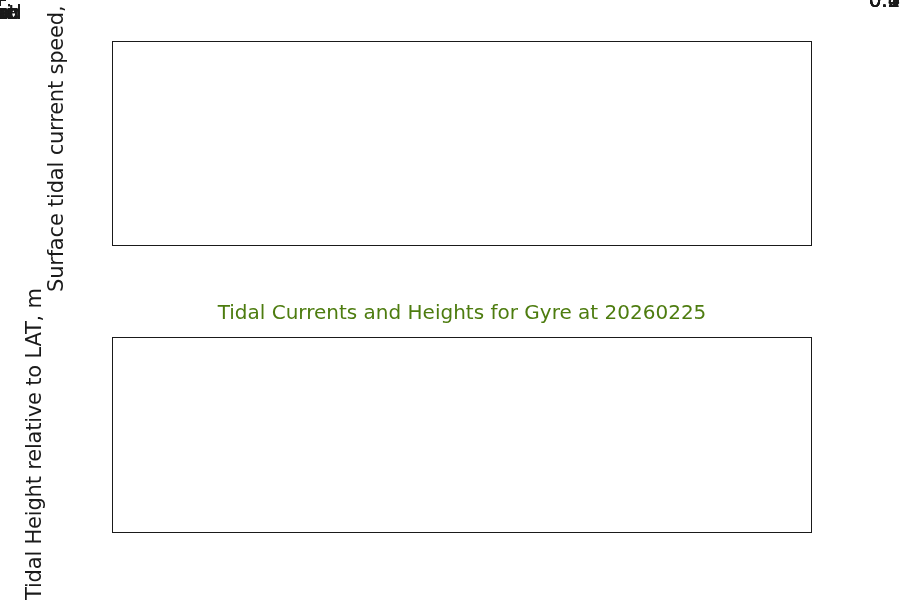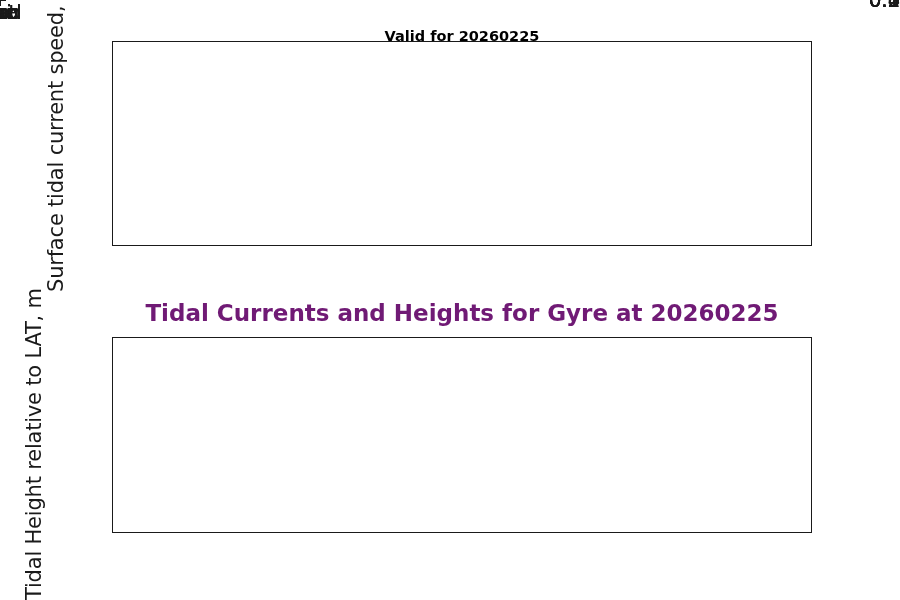--- a/index.html
+++ b/index.html
@@ -68,23 +68,23 @@
   .title-small {
     position: absolute;
     font-size: 14.5px;
     font-weight: bold;
     color: #000;
     white-space: nowrap;
     transform: translateX(-50%);
   }
   .title-main {
     position: absolute;
-    font-size: 23px;
-    font-weight: bold;
-    color: #701a75;
+    font-size: 20px;
+    font-weight: normal;
+    color: #4d7c0f;
     white-space: nowrap;
     transform: translateX(-50%);
   }
 
   
   .ylabel {
     position: absolute;
     font-size: 21px;
     color: #1a1a1a;
     white-space: nowrap;
@@ -145,21 +145,20 @@
       <div class="ticklabel ticklabel-x">Mon</div>
       <div class="ticklabel ticklabel-x">Tue</div>
       <div class="ticklabel ticklabel-x">Wed</div>
       <div class="ticklabel ticklabel-y">0</div>
       <div class="ticklabel ticklabel-y">0.1</div>
       <div class="ticklabel ticklabel-y">0.2</div>
       <div class="ticklabel ticklabel-y">0.3</div>
       <div class="ticklabel ticklabel-y">0.4</div>
     </div>
 
-  <div class="title-small" style="left:462px; top:28px;">Valid for 20260225</div>
 
   <div class="ylabel" style="left:44px; top:292px;">Surface tidal current speed, kn</div>
 
   <div class="axes" id="axes-height">
     <svg id="svg-height" viewBox="0 0 700 196" preserveAspectRatio="none">
       <line id="refline-height" class="refline" x1="0" x2="NaN" y1="NaN" y2="NaN" stroke="#666666"></line>
       <path id="path-height" class="dataline" d="MNaN,NaNLNaN,NaNLNaN,NaNLNaN,NaNLNaN,NaNLNaN,NaNLNaN,NaNLNaN,NaNLNaN,NaNLNaN,NaNLNaN,NaNLNaN,NaNLNaN,NaNLNaN,NaNLNaN,NaNLNaN,NaNLNaN,NaNLNaN,NaNLNaN,NaNLNaN,NaNLNaN,NaNLNaN,NaNLNaN,NaNLNaN,NaNLNaN,NaNLNaN,NaNLNaN,NaNLNaN,NaNLNaN,NaNLNaN,NaNLNaN,NaNLNaN,NaNLNaN,NaNLNaN,NaNLNaN,NaNLNaN,NaNLNaN,NaNLNaN,NaNLNaN,NaNLNaN,NaNLNaN,NaNLNaN,NaNLNaN,NaNLNaN,NaNLNaN,NaNLNaN,NaNLNaN,NaNLNaN,NaNLNaN,NaNLNaN,NaNLNaN,NaNLNaN,NaNLNaN,NaNLNaN,NaNLNaN,NaNLNaN,NaNLNaN,NaNLNaN,NaNLNaN,NaNLNaN,NaNLNaN,NaNLNaN,NaNLNaN,NaNLNaN,NaNLNaN,NaNLNaN,NaNLNaN,NaNLNaN,NaNLNaN,NaNLNaN,NaNLNaN,NaNLNaN,NaNLNaN,NaNLNaN,NaNLNaN,NaNLNaN,NaNLNaN,NaNLNaN,NaNLNaN,NaNLNaN,NaNLNaN,NaNLNaN,NaNLNaN,NaNLNaN,NaNLNaN,NaNLNaN,NaNLNaN,NaNLNaN,NaNLNaN,NaNLNaN,NaNLNaN,NaNLNaN,NaNLNaN,NaNLNaN,NaNLNaN,NaNLNaN,NaNLNaN,NaNLNaN,NaNLNaN,NaNLNaN,NaNLNaN,NaNLNaN,NaNLNaN,NaNLNaN,NaNLNaN,NaNLNaN,NaNLNaN,NaNLNaN,NaNLNaN,NaNLNaN,NaNLNaN,NaNLNaN,NaNLNaN,NaNLNaN,NaNLNaN,NaNLNaN,NaNLNaN,NaNLNaN,NaNLNaN,NaNLNaN,NaNLNaN,NaNLNaN,NaNLNaN,NaNLNaN,NaNLNaN,NaNLNaN,NaNLNaN,NaNLNaN,NaNLNaN,NaNLNaN,NaNLNaN,NaNLNaN,NaNLNaN,NaNLNaN,NaNLNaN,NaNLNaN,NaNLNaN,NaNLNaN,NaNLNaN,NaNLNaN,NaNLNaN,NaNLNaN,NaNLNaN,NaNLNaN,NaNLNaN,NaNLNaN,NaNLNaN,NaNLNaN,NaNLNaN,NaNLNaN,NaNLNaN,NaNLNaN,NaNLNaN,NaNLNaN,NaNLNaN,NaNLNaN,NaNLNaN,NaNLNaN,NaNLNaN,NaNLNaN,NaNLNaN,NaNLNaN,NaNLNaN,NaNLNaN,NaNLNaN,NaNLNaN,NaNLNaN,NaNLNaN,NaNLNaN,NaNLNaN,NaNLNaN,NaNLNaN,NaNLNaN,NaNLNaN,NaNLNaN,NaNLNaN,NaNLNaN,NaNLNaN,NaNLNaN,NaNLNaN,NaNLNaN,NaNLNaN,NaNLNaN,NaNLNaN,NaNLNaN,NaNLNaN,NaNLNaN,NaNLNaN,NaNLNaN,NaNLNaN,NaNLNaN,NaNLNaN,NaNLNaN,NaNLNaN,NaNLNaN,NaNLNaN,NaNLNaN,NaNLNaN,NaNLNaN,NaNLNaN,NaNLNaN,NaNLNaN,NaNLNaN,NaNLNaN,NaNLNaN,NaNLNaN,NaNLNaN,NaNLNaN,NaNLNaN,NaNLNaN,NaNLNaN,NaNLNaN,NaNLNaN,NaNLNaN,NaNLNaN,NaNLNaN,NaNLNaN,NaNLNaN,NaNLNaN,NaNLNaN,NaNLNaN,NaNLNaN,NaNLNaN,NaNLNaN,NaNLNaN,NaNLNaN,NaNLNaN,NaNLNaN,NaNLNaN,NaNLNaN,NaNLNaN,NaNLNaN,NaNLNaN,NaNLNaN,NaNLNaN,NaNLNaN,NaNLNaN,NaNLNaN,NaNLNaN,NaNLNaN,NaNLNaN,NaNLNaN,NaNLNaN,NaNLNaN,NaNLNaN,NaNLNaN,NaNLNaN,NaNLNaN,NaNLNaN,NaNLNaN,NaNLNaN,NaNLNaN,NaNLNaN,NaNLNaN,NaNLNaN,NaNLNaN,NaNLNaN,NaNLNaN,NaNLNaN,NaNLNaN,NaNLNaN,NaNLNaN,NaNLNaN,NaNLNaN,NaNLNaN,NaNLNaN,NaNLNaN,NaNLNaN,NaNLNaN,NaNLNaN,NaNLNaN,NaNLNaN,NaNLNaN,NaNLNaN,NaNLNaN,NaNLNaN,NaNLNaN,NaNLNaN,NaNLNaN,NaNLNaN,NaNLNaN,NaNLNaN,NaNLNaN,NaNLNaN,NaNLNaN,NaNLNaN,NaNLNaN,NaNLNaN,NaNLNaN,NaNLNaN,NaNLNaN,NaNLNaN,NaNLNaN,NaNLNaN,NaNLNaN,NaNLNaN,NaNLNaN,NaNLNaN,NaNLNaN,NaNLNaN,NaNLNaN,NaNLNaN,NaNLNaN,NaNLNaN,NaNLNaN,NaNLNaN,NaNLNaN,NaNLNaN,NaNLNaN,NaNLNaN,NaNLNaN,NaNLNaN,NaNLNaN,NaNLNaN,NaNLNaN,NaNLNaN,NaNLNaN,NaNLNaN,NaNLNaN,NaNLNaN,NaNLNaN,NaNLNaN,NaNLNaN,NaNLNaN,NaNLNaN,NaNLNaN,NaNLNaN,NaNLNaN,NaNLNaN,NaNLNaN,NaNLNaN,NaNLNaN,NaNLNaN,NaNLNaN,NaNLNaN,NaNLNaN,NaNLNaN,NaNLNaN,NaNLNaN,NaNLNaN,NaNLNaN,NaNLNaN,NaNLNaN,NaNLNaN,NaNLNaN,NaNLNaN,NaNLNaN,NaNLNaN,NaNLNaN,NaNLNaN,NaNLNaN,NaNLNaN,NaNLNaN,NaNLNaN,NaNLNaN,NaNLNaN,NaNLNaN,NaNLNaN,NaNLNaN,NaNLNaN,NaNLNaN,NaNLNaN,NaNLNaN,NaNLNaN,NaNLNaN,NaNLNaN,NaNLNaN,NaNLNaN,NaNLNaN,NaNLNaN,NaNLNaN,NaNLNaN,NaNLNaN,NaNLNaN,NaNLNaN,NaNLNaN,NaNLNaN,NaNLNaN,NaNLNaN,NaNLNaN,NaNLNaN,NaNLNaN,NaNLNaN,NaNLNaN,NaNLNaN,NaNLNaN,NaNLNaN,NaNLNaN,NaNLNaN,NaNLNaN,NaNLNaN,NaNLNaN,NaNLNaN,NaNLNaN,NaNLNaN,NaNLNaN,NaNLNaN,NaNLNaN,NaNLNaN,NaNLNaN,NaNLNaN,NaNLNaN,NaNLNaN,NaNLNaN,NaNLNaN,NaNLNaN,NaNLNaN,NaNLNaN,NaNLNaN,NaNLNaN,NaNLNaN,NaNLNaN,NaNLNaN,NaNLNaN,NaNLNaN,NaNLNaN,NaNLNaN,NaNLNaN,NaNLNaN,NaNLNaN,NaNLNaN,NaNLNaN,NaNLNaN,NaNLNaN,NaNLNaN,NaNLNaN,NaNLNaN,NaNLNaN,NaNLNaN,NaNLNaN,NaNLNaN,NaNLNaN,NaNLNaN,NaNLNaN,NaNLNaN,NaNLNaN,NaNLNaN,NaNLNaN,NaNLNaN,NaNLNaN,NaNLNaN,NaNLNaN,NaNLNaN,NaNLNaN,NaNLNaN,NaNLNaN,NaNLNaN,NaNLNaN,NaNLNaN,NaNLNaN,NaNLNaN,NaNLNaN,NaNLNaN,NaNLNaN,NaNLNaN,NaNLNaN,NaNLNaN,NaNLNaN,NaNLNaN,NaNLNaN,NaNLNaN,NaNLNaN,NaNLNaN,NaNLNaN,NaNLNaN,NaNLNaN,NaNLNaN,NaNLNaN,NaNLNaN,NaNLNaN,NaNLNaN,NaNLNaN,NaNLNaN,NaNLNaN,NaNLNaN,NaNLNaN,NaNLNaN,NaNLNaN,NaNLNaN,NaNLNaN,NaNLNaN,NaNLNaN,NaNLNaN,NaNLNaN,NaNLNaN,NaNLNaN,NaNLNaN,NaNLNaN,NaNLNaN,NaNLNaN,NaNLNaN,NaNLNaN,NaNLNaN,NaNLNaN,NaNLNaN,NaNLNaN,NaNLNaN,NaNLNaN,NaNLNaN,NaNLNaN,NaNLNaN,NaNLNaN,NaNLNaN,NaNLNaN,NaNLNaN,NaNLNaN,NaNLNaN,NaNLNaN,NaNLNaN,NaNLNaN,NaNLNaN,NaNLNaN,NaNLNaN,NaNLNaN,NaNLNaN,NaNLNaN,NaNLNaN,NaNLNaN,NaNLNaN,NaNLNaN,NaNLNaN,NaNLNaN,NaNLNaN,NaNLNaN,NaNLNaN,NaNLNaN,NaNLNaN,NaNLNaN,NaNLNaN,NaNLNaN,NaNLNaN,NaNLNaN,NaNLNaN,NaNLNaN,NaNLNaN,NaNLNaN,NaNLNaN,NaNLNaN,NaNLNaN,NaNLNaN,NaNLNaN,NaNLNaN,NaNLNaN,NaNLNaN,NaNLNaN,NaNLNaN,NaNLNaN,NaNLNaN,NaNLNaN,NaNLNaN,NaNLNaN,NaNLNaN,NaNLNaN,NaNLNaN,NaNLNaN,NaNLNaN,NaNLNaN,NaNLNaN,NaNLNaN,NaNLNaN,NaNLNaN,NaNLNaN,NaNLNaN,NaNLNaN,NaNLNaN,NaNLNaN,NaNLNaN,NaNLNaN,NaNLNaN,NaNLNaN,NaNLNaN,NaNLNaN,NaNLNaN,NaNLNaN,NaNLNaN,NaNLNaN,NaNLNaN,NaNLNaN,NaNLNaN,NaNLNaN,NaNLNaN,NaNLNaN,NaNLNaN,NaNLNaN,NaNLNaN,NaNLNaN,NaNLNaN,NaNLNaN,NaNLNaN,NaNLNaN,NaNLNaN,NaNLNaN,NaNLNaN,NaNLNaN,NaNLNaN,NaNLNaN,NaNLNaN,NaNLNaN,NaNLNaN,NaNLNaN,NaNLNaN,NaNLNaN,NaNLNaN,NaNLNaN,NaNLNaN,NaNLNaN,NaNLNaN,NaNLNaN,NaNLNaN,NaNLNaN,NaNLNaN,NaNLNaN,NaNLNaN,NaNLNaN,NaNLNaN,NaNLNaN,NaNLNaN,NaNLNaN,NaNLNaN,NaNLNaN,NaNLNaN,NaNLNaN,NaNLNaN,NaNLNaN,NaNLNaN,NaNLNaN,NaNLNaN,NaNLNaN,NaNLNaN,NaNLNaN,NaNLNaN,NaNLNaN,NaNLNaN,NaNLNaN,NaNLNaN,NaNLNaN,NaNLNaN,NaNLNaN,NaNLNaN,NaNLNaN,NaNLNaN,NaNLNaN,NaNLNaN,NaNLNaN,NaNLNaN,NaNLNaN,NaNLNaN,NaNLNaN,NaNLNaN,NaNLNaN,NaNLNaN,NaNLNaN,NaNLNaN,NaNLNaN,NaNLNaN,NaNLNaN,NaNLNaN,NaNLNaN,NaNLNaN,NaNLNaN,NaNLNaN,NaNLNaN,NaNLNaN,NaNLNaN,NaNLNaN,NaNLNaN,NaNLNaN,NaNLNaN,NaNLNaN,NaNLNaN,NaNLNaN,NaNLNaN,NaNLNaN,NaNLNaN,NaNLNaN,NaNLNaN,NaNLNaN,NaNLNaN,NaNLNaN,NaNLNaN,NaNLNaN,NaNLNaN,NaNLNaN,NaNLNaN,NaNLNaN,NaNLNaN,NaNLNaN,NaNLNaN,NaNLNaN,NaNLNaN,NaNLNaN,NaNLNaN,NaNLNaN,NaNLNaN,NaNLNaN,NaNLNaN,NaNLNaN,NaNLNaN,NaNLNaN,NaNLNaN,NaNLNaN,NaNLNaN,NaNLNaN,NaNLNaN,NaNLNaN,NaNLNaN,NaNLNaN,NaNLNaN,NaNLNaN,NaNLNaN,NaNLNaN,NaNLNaN,NaNLNaN,NaNLNaN,NaNLNaN,NaNLNaN,NaNLNaN,NaNLNaN,NaNLNaN,NaNLNaN,NaNLNaN,NaNLNaN,NaNLNaN,NaNLNaN,NaNLNaN,NaNLNaN,NaNLNaN,NaNLNaN,NaNLNaN,NaNLNaN,NaNLNaN,NaNLNaN,NaNLNaN,NaNLNaN,NaNLNaN,NaNLNaN,NaNLNaN,NaNLNaN,NaNLNaN,NaNLNaN,NaNLNaN,NaNLNaN,NaNLNaN,NaNLNaN,NaNLNaN,NaNLNaN,NaNLNaN,NaNLNaN,NaNLNaN,NaNLNaN,NaNLNaN,NaNLNaN,NaNLNaN,NaNLNaN,NaNLNaN,NaNLNaN,NaNLNaN,NaNLNaN,NaNLNaN,NaNLNaN,NaNLNaN,NaNLNaN,NaNLNaN,NaNLNaN,NaNLNaN,NaNLNaN,NaNLNaN,NaNLNaN,NaNLNaN,NaNLNaN,NaNLNaN,NaNLNaN,NaNLNaN,NaNLNaN,NaNLNaN,NaNLNaN,NaNLNaN,NaNLNaN,NaNLNaN,NaNLNaN,NaNLNaN,NaNLNaN,NaNLNaN,NaNLNaN,NaNLNaN,NaNLNaN,NaNLNaN,NaNLNaN,NaNLNaN,NaNLNaN,NaNLNaN,NaNLNaN,NaNLNaN,NaNLNaN,NaNLNaN,NaNLNaN,NaNLNaN,NaNLNaN,NaNLNaN,NaNLNaN,NaNLNaN,NaNLNaN,NaNLNaN,NaNLNaN,NaNLNaN,NaNLNaN,NaNLNaN,NaNLNaN,NaNLNaN,NaNLNaN,NaNLNaN,NaNLNaN,NaNLNaN,NaNLNaN,NaNLNaN,NaNLNaN,NaNLNaN,NaNLNaN,NaNLNaN,NaNLNaN,NaNLNaN,NaNLNaN,NaNLNaN,NaNLNaN,NaNLNaN,NaNLNaN,NaNLNaN,NaNLNaN,NaNLNaN,NaNLNaN,NaNLNaN,NaNLNaN,NaNLNaN,NaNLNaN,NaNLNaN,NaNLNaN,NaNLNaN,NaNLNaN,NaNLNaN,NaNLNaN,NaNLNaN,NaNLNaN,NaNLNaN,NaNLNaN,NaNLNaN,NaNLNaN,NaNLNaN,NaNLNaN,NaNLNaN,NaNLNaN,NaNLNaN,NaNLNaN,NaNLNaN,NaNLNaN,NaNLNaN,NaNLNaN,NaNLNaN,NaNLNaN,NaNLNaN,NaNLNaN,NaNLNaN,NaNLNaN,NaNLNaN,NaNLNaN,NaNLNaN,NaNLNaN,NaNLNaN,NaNLNaN,NaNLNaN,NaNLNaN,NaNLNaN,NaNLNaN,NaNLNaN,NaNLNaN,NaNLNaN,NaNLNaN,NaNLNaN,NaNLNaN,NaNLNaN,NaNLNaN,NaNLNaN,NaNLNaN,NaNLNaN,NaNLNaN,NaNLNaN,NaNLNaN,NaNLNaN,NaNLNaN,NaNLNaN,NaNLNaN,NaNLNaN,NaNLNaN,NaNLNaN,NaNLNaN,NaNLNaN,NaNLNaN,NaNLNaN,NaNLNaN,NaNLNaN,NaNLNaN,NaNLNaN,NaNLNaN,NaNLNaN,NaNLNaN,NaNLNaN,NaNLNaN,NaNLNaN,NaNLNaN,NaNLNaN,NaNLNaN,NaNLNaN,NaNLNaN,NaNLNaN,NaNLNaN,NaNLNaN,NaNLNaN,NaNLNaN,NaNLNaN,NaNLNaN,NaNLNaN,NaNLNaN,NaNLNaN,NaNLNaN,NaNLNaN,NaNLNaN,NaNLNaN,NaNLNaN,NaNLNaN,NaNLNaN,NaNLNaN,NaNLNaN,NaNLNaN,NaNLNaN,NaNLNaN,NaNLNaN,NaNLNaN,NaNLNaN,NaNLNaN,NaNLNaN,NaNLNaN,NaNLNaN,NaNLNaN,NaNLNaN,NaNLNaN,NaNLNaN,NaNLNaN,NaNLNaN,NaNLNaN,NaNLNaN,NaNLNaN,NaNLNaN,NaNLNaN,NaNLNaN,NaNLNaN,NaNLNaN,NaNLNaN,NaNLNaN,NaNLNaN,NaNLNaN,NaNLNaN,NaNLNaN,NaNLNaN,NaNLNaN,NaNLNaN,NaNLNaN,NaNLNaN,NaNLNaN,NaNLNaN,NaNLNaN,NaNLNaN,NaNLNaN,NaNLNaN,NaNLNaN,NaNLNaN,NaNLNaN,NaNLNaN,NaNLNaN,NaNLNaN,NaNLNaN,NaNLNaN,NaNLNaN,NaNLNaN,NaNLNaN,NaNLNaN,NaNLNaN,NaNLNaN,NaNLNaN,NaNLNaN,NaNLNaN,NaNLNaN,NaNLNaN,NaNLNaN,NaNLNaN,NaNLNaN,NaNLNaN,NaNLNaN,NaNLNaN,NaNLNaN,NaNLNaN,NaNLNaN,NaNLNaN,NaNLNaN,NaNLNaN,NaNLNaN,NaNLNaN,NaNLNaN,NaNLNaN,NaNLNaN,NaNLNaN,NaNLNaN,NaNLNaN,NaNLNaN,NaNLNaN,NaNLNaN,NaNLNaN,NaNLNaN,NaNLNaN,NaNLNaN,NaNLNaN,NaNLNaN,NaNLNaN,NaNLNaN,NaNLNaN,NaNLNaN,NaNLNaN,NaNLNaN,NaNLNaN,NaNLNaN,NaNLNaN,NaNLNaN,NaNLNaN,NaNLNaN,NaNLNaN,NaNLNaN,NaNLNaN,NaNLNaN,NaNLNaN,NaNLNaN,NaNLNaN,NaNLNaN,NaNLNaN,NaNLNaN,NaNLNaN,NaNLNaN,NaNLNaN,NaNLNaN,NaNLNaN,NaNLNaN,NaNLNaN,NaNLNaN,NaNLNaN,NaNLNaN,NaNLNaN,NaNLNaN,NaNLNaN,NaNLNaN,NaNLNaN,NaNLNaN,NaNLNaN,NaNLNaN,NaNLNaN,NaNLNaN,NaNLNaN,NaNLNaN,NaNLNaN,NaNLNaN,NaNLNaN,NaNLNaN,NaNLNaN,NaNLNaN,NaNLNaN,NaNLNaN,NaNLNaN,NaNLNaN,NaNLNaN,NaNLNaN,NaNLNaN,NaNLNaN,NaNLNaN,NaNLNaN,NaNLNaN,NaNLNaN,NaNLNaN,NaNLNaN,NaNLNaN,NaNLNaN,NaNLNaN,NaNLNaN,NaNLNaN,NaNLNaN,NaNLNaN,NaNLNaN,NaNLNaN,NaNLNaN,NaNLNaN,NaNLNaN,NaNLNaN,NaNLNaN,NaNLNaN,NaNLNaN,NaNLNaN,NaNLNaN,NaNLNaN,NaNLNaN,NaNLNaN,NaNLNaN,NaNLNaN,NaNLNaN,NaNLNaN,NaNLNaN,NaNLNaN,NaNLNaN,NaNLNaN,NaNLNaN,NaNLNaN,NaNLNaN,NaNLNaN,NaNLNaN,NaNLNaN,NaNLNaN,NaNLNaN,NaNLNaN,NaNLNaN,NaNLNaN,NaNLNaN,NaNLNaN,NaNLNaN,NaNLNaN,NaNLNaN,NaNLNaN,NaNLNaN,NaNLNaN,NaNLNaN,NaNLNaN,NaNLNaN,NaNLNaN,NaNLNaN,NaNLNaN,NaNLNaN,NaNLNaN,NaNLNaN,NaNLNaN,NaNLNaN,NaNLNaN,NaNLNaN,NaNLNaN,NaNLNaN,NaNLNaN,NaNLNaN,NaNLNaN,NaNLNaN,NaNLNaN,NaNLNaN,NaNLNaN,NaNLNaN,NaNLNaN,NaNLNaN,NaNLNaN,NaNLNaN,NaNLNaN,NaNLNaN,NaNLNaN,NaNLNaN,NaNLNaN,NaNLNaN,NaNLNaN,NaNLNaN,NaNLNaN,NaNLNaN,NaNLNaN,NaNLNaN,NaNLNaN,NaNLNaN,NaNLNaN,NaNLNaN,NaNLNaN,NaNLNaN,NaNLNaN,NaNLNaN,NaNLNaN,NaNLNaN,NaNLNaN,NaNLNaN,NaNLNaN,NaNLNaN,NaNLNaN,NaNLNaN,NaNLNaN,NaNLNaN,NaNLNaN,NaNLNaN,NaNLNaN,NaNLNaN,NaNLNaN,NaNLNaN,NaNLNaN,NaNLNaN,NaNLNaN,NaNLNaN,NaNLNaN,NaNLNaN,NaNLNaN,NaNLNaN,NaNLNaN,NaNLNaN,NaNLNaN,NaNLNaN,NaNLNaN,NaNLNaN,NaNLNaN,NaNLNaN,NaNLNaN,NaNLNaN,NaNLNaN,NaNLNaN,NaNLNaN,NaNLNaN,NaNLNaN,NaNLNaN,NaNLNaN,NaNLNaN,NaNLNaN,NaNLNaN,NaNLNaN,NaNLNaN,NaNLNaN,NaNLNaN,NaNLNaN,NaNLNaN,NaNLNaN,NaNLNaN,NaNLNaN,NaNLNaN,NaNLNaN,NaNLNaN,NaNLNaN,NaNLNaN,NaNLNaN,NaNLNaN,NaNLNaN,NaNLNaN,NaNLNaN,NaNLNaN,NaNLNaN,NaNLNaN,NaNLNaN,NaNLNaN,NaNLNaN,NaNLNaN,NaNLNaN,NaNLNaN,NaNLNaN,NaNLNaN,NaNLNaN,NaNLNaN,NaNLNaN,NaNLNaN,NaNLNaN,NaNLNaN,NaNLNaN,NaNLNaN,NaNLNaN,NaNLNaN,NaNLNaN,NaNLNaN,NaNLNaN,NaNLNaN,NaNLNaN,NaNLNaN,NaNLNaN,NaNLNaN,NaNLNaN,NaNLNaN,NaNLNaN,NaNLNaN,NaNLNaN,NaNLNaN,NaNLNaN,NaNLNaN,NaNLNaN,NaNLNaN,NaNLNaN,NaNLNaN,NaNLNaN,NaNLNaN,NaNLNaN,NaNLNaN,NaNLNaN,NaNLNaN,NaNLNaN,NaNLNaN,NaNLNaN,NaNLNaN,NaNLNaN,NaNLNaN,NaNLNaN,NaNLNaN,NaNLNaN,NaNLNaN,NaNLNaN,NaNLNaN,NaNLNaN,NaNLNaN,NaNLNaN,NaNLNaN,NaNLNaN,NaNLNaN,NaNLNaN,NaNLNaN,NaNLNaN,NaNLNaN,NaNLNaN,NaNLNaN,NaNLNaN,NaNLNaN,NaNLNaN,NaNLNaN,NaNLNaN,NaNLNaN,NaNLNaN,NaNLNaN,NaNLNaN,NaNLNaN,NaNLNaN,NaNLNaN,NaNLNaN,NaNLNaN,NaNLNaN,NaNLNaN,NaNLNaN,NaNLNaN,NaNLNaN,NaNLNaN,NaNLNaN,NaNLNaN,NaNLNaN,NaNLNaN,NaNLNaN,NaNLNaN,NaNLNaN,NaNLNaN,NaNLNaN,NaNLNaN,NaNLNaN,NaNLNaN,NaNLNaN,NaNLNaN,NaNLNaN,NaNLNaN,NaNLNaN,NaNLNaN,NaNLNaN,NaNLNaN,NaNLNaN,NaNLNaN,NaNLNaN,NaNLNaN,NaNLNaN,NaNLNaN,NaNLNaN,NaNLNaN,NaNLNaN,NaNLNaN,NaNLNaN,NaNLNaN,NaNLNaN,NaNLNaN,NaNLNaN,NaNLNaN,NaNLNaN,NaNLNaN,NaNLNaN,NaNLNaN,NaNLNaN,NaNLNaN,NaNLNaN,NaNLNaN,NaNLNaN,NaNLNaN,NaNLNaN,NaNLNaN,NaNLNaN,NaNLNaN,NaNLNaN,NaNLNaN,NaNLNaN,NaNLNaN,NaNLNaN,NaNLNaN,NaNLNaN,NaNLNaN,NaNLNaN,NaNLNaN,NaNLNaN,NaNLNaN,NaNLNaN,NaNLNaN,NaNLNaN,NaNLNaN,NaNLNaN,NaNLNaN,NaNLNaN,NaNLNaN,NaNLNaN,NaNLNaN,NaNLNaN,NaNLNaN,NaNLNaN,NaNLNaN,NaNLNaN,NaNLNaN,NaNLNaN,NaNLNaN,NaNLNaN,NaNLNaN,NaNLNaN,NaNLNaN,NaNLNaN,NaNLNaN,NaNLNaN,NaNLNaN,NaNLNaN,NaNLNaN,NaNLNaN,NaNLNaN,NaNLNaN,NaNLNaN,NaNLNaN,NaNLNaN,NaNLNaN,NaNLNaN,NaNLNaN,NaNLNaN,NaNLNaN,NaNLNaN,NaNLNaN,NaNLNaN,NaNLNaN,NaNLNaN,NaNLNaN,NaNLNaN,NaNLNaN,NaNLNaN,NaNLNaN,NaNLNaN,NaNLNaN,NaNLNaN,NaNLNaN,NaNLNaN,NaNLNaN,NaNLNaN,NaNLNaN,NaNLNaN,NaNLNaN,NaNLNaN,NaNLNaN,NaNLNaN,NaNLNaN,NaNLNaN,NaNLNaN,NaNLNaN,NaNLNaN,NaNLNaN,NaNLNaN,NaNLNaN,NaNLNaN,NaNLNaN,NaNLNaN,NaNLNaN,NaNLNaN,NaNLNaN,NaNLNaN,NaNLNaN,NaNLNaN,NaNLNaN,NaNLNaN,NaNLNaN,NaNLNaN,NaNLNaN,NaNLNaN,NaNLNaN,NaNLNaN,NaNLNaN,NaNLNaN,NaNLNaN,NaNLNaN,NaNLNaN,NaNLNaN,NaNLNaN,NaNLNaN,NaNLNaN,NaNLNaN,NaNLNaN,NaNLNaN,NaNLNaN,NaNLNaN,NaNLNaN,NaNLNaN,NaNLNaN,NaNLNaN,NaNLNaN,NaNLNaN,NaNLNaN,NaNLNaN,NaNLNaN,NaNLNaN,NaNLNaN,NaNLNaN,NaNLNaN,NaNLNaN,NaNLNaN,NaNLNaN,NaNLNaN,NaNLNaN,NaNLNaN,NaNLNaN,NaNLNaN,NaNLNaN,NaNLNaN,NaNLNaN,NaNLNaN,NaNLNaN,NaNLNaN,NaNLNaN,NaNLNaN,NaNLNaN,NaNLNaN,NaNLNaN,NaNLNaN,NaNLNaN,NaNLNaN,NaNLNaN,NaNLNaN,NaNLNaN,NaNLNaN,NaNLNaN,NaNLNaN,NaNLNaN,NaNLNaN,NaNLNaN,NaNLNaN,NaNLNaN,NaNLNaN,NaNLNaN,NaNLNaN,NaNLNaN,NaNLNaN,NaNLNaN,NaNLNaN,NaNLNaN,NaNLNaN,NaNLNaN,NaNLNaN,NaNLNaN,NaNLNaN,NaNLNaN,NaNLNaN,NaNLNaN,NaNLNaN,NaNLNaN,NaNLNaN,NaNLNaN,NaNLNaN,NaNLNaN,NaNLNaN,NaNLNaN,NaNLNaN,NaNLNaN,NaNLNaN,NaNLNaN,NaNLNaN,NaNLNaN,NaNLNaN,NaNLNaN,NaNLNaN,NaNLNaN,NaNLNaN,NaNLNaN,NaNLNaN,NaNLNaN,NaNLNaN,NaNLNaN,NaNLNaN,NaNLNaN,NaNLNaN,NaNLNaN,NaNLNaN,NaNLNaN,NaNLNaN,NaNLNaN,NaNLNaN,NaNLNaN,NaNLNaN,NaNLNaN,NaNLNaN,NaNLNaN,NaNLNaN,NaNLNaN,NaNLNaN,NaNLNaN,NaNLNaN,NaNLNaN,NaNLNaN,NaNLNaN,NaNLNaN,NaNLNaN,NaNLNaN,NaNLNaN,NaNLNaN,NaNLNaN,NaNLNaN,NaNLNaN,NaNLNaN,NaNLNaN,NaNLNaN,NaNLNaN,NaNLNaN,NaNLNaN,NaNLNaN,NaNLNaN,NaNLNaN,NaNLNaN,NaNLNaN,NaNLNaN,NaNLNaN,NaNLNaN,NaNLNaN,NaNLNaN,NaNLNaN,NaNLNaN,NaNLNaN,NaNLNaN,NaNLNaN,NaNLNaN,NaNLNaN,NaNLNaN,NaNLNaN,NaNLNaN,NaNLNaN,NaNLNaN,NaNLNaN,NaNLNaN,NaNLNaN,NaNLNaN,NaNLNaN,NaNLNaN,NaNLNaN,NaNLNaN,NaNLNaN,NaNLNaN,NaNLNaN,NaNLNaN,NaNLNaN,NaNLNaN,NaNLNaN,NaNLNaN,NaNLNaN,NaNLNaN,NaNLNaN,NaNLNaN,NaNLNaN,NaNLNaN,NaNLNaN,NaNLNaN,NaNLNaN,NaNLNaN,NaNLNaN,NaNLNaN,NaNLNaN,NaNLNaN,NaNLNaN,NaNLNaN,NaNLNaN,NaNLNaN,NaNLNaN,NaNLNaN,NaNLNaN,NaNLNaN,NaNLNaN,NaNLNaN,NaNLNaN,NaNLNaN,NaNLNaN,NaNLNaN,NaNLNaN,NaNLNaN,NaNLNaN,NaNLNaN,NaNLNaN,NaNLNaN,NaNLNaN,NaNLNaN,NaNLNaN,NaNLNaN,NaNLNaN,NaNLNaN,NaNLNaN,NaNLNaN,NaNLNaN,NaNLNaN,NaNLNaN,NaNLNaN,NaNLNaN,NaNLNaN,NaNLNaN,NaNLNaN,NaNLNaN,NaNLNaN,NaNLNaN,NaNLNaN,NaNLNaN,NaNLNaN,NaNLNaN,NaNLNaN,NaNLNaN,NaNLNaN,NaNLNaN,NaNLNaN,NaNLNaN,NaNLNaN,NaNLNaN,NaNLNaN,NaNLNaN,NaNLNaN,NaNLNaN,NaNLNaN,NaNLNaN,NaNLNaN,NaNLNaN,NaNLNaN,NaNLNaN,NaNLNaN,NaNLNaN,NaNLNaN,NaNLNaN,NaNLNaN,NaNLNaN,NaNLNaN,NaNLNaN,NaNLNaN,NaNLNaN,NaNLNaN,NaNLNaN,NaNLNaN,NaNLNaN,NaNLNaN,NaNLNaN,NaNLNaN,NaNLNaN,NaNLNaN,NaNLNaN,NaNLNaN,NaNLNaN,NaNLNaN,NaNLNaN,NaNLNaN,NaNLNaN,NaNLNaN,NaNLNaN,NaNLNaN,NaNLNaN,NaNLNaN,NaNLNaN,NaNLNaN,NaNLNaN,NaNLNaN,NaNLNaN,NaNLNaN,NaNLNaN,NaNLNaN,NaNLNaN,NaNLNaN,NaNLNaN,NaNLNaN,NaNLNaN,NaNLNaN,NaNLNaN,NaNLNaN,NaNLNaN,NaNLNaN,NaNLNaN,NaNLNaN,NaNLNaN,NaNLNaN,NaNLNaN,NaNLNaN,NaNLNaN,NaNLNaN,NaNLNaN,NaNLNaN,NaNLNaN,NaNLNaN,NaNLNaN,NaNLNaN,NaNLNaN,NaNLNaN,NaNLNaN,NaNLNaN,NaNLNaN,NaNLNaN,NaNLNaN,NaNLNaN,NaNLNaN,NaNLNaN,NaNLNaN,NaNLNaN,NaNLNaN,NaNLNaN,NaNLNaN,NaNLNaN,NaNLNaN,NaNLNaN,NaNLNaN,NaNLNaN,NaNLNaN,NaNLNaN,NaNLNaN,NaNLNaN,NaNLNaN,NaNLNaN,NaNLNaN,NaNLNaN,NaNLNaN,NaNLNaN,NaNLNaN,NaNLNaN,NaNLNaN,NaNLNaN,NaNLNaN,NaNLNaN,NaNLNaN,NaNLNaN,NaNLNaN,NaNLNaN,NaNLNaN,NaNLNaN,NaNLNaN,NaNLNaN,NaNLNaN,NaNLNaN,NaNLNaN,NaNLNaN,NaNLNaN,NaNLNaN,NaNLNaN,NaNLNaN,NaNLNaN,NaNLNaN,NaNLNaN,NaNLNaN,NaNLNaN,NaNLNaN,NaNLNaN,NaNLNaN,NaNLNaN,NaNLNaN,NaNLNaN,NaNLNaN,NaNLNaN,NaNLNaN,NaNLNaN,NaNLNaN,NaNLNaN,NaNLNaN,NaNLNaN,NaNLNaN,NaNLNaN,NaNLNaN,NaNLNaN,NaNLNaN,NaNLNaN,NaNLNaN,NaNLNaN,NaNLNaN,NaNLNaN,NaNLNaN,NaNLNaN,NaNLNaN,NaNLNaN,NaNLNaN,NaNLNaN,NaNLNaN,NaNLNaN,NaNLNaN,NaNLNaN,NaNLNaN,NaNLNaN,NaNLNaN,NaNLNaN,NaNLNaN,NaNLNaN,NaNLNaN,NaNLNaN,NaNLNaN,NaNLNaN,NaNLNaN,NaNLNaN,NaNLNaN,NaNLNaN,NaNLNaN,NaNLNaN,NaNLNaN,NaNLNaN,NaNLNaN,NaNLNaN,NaNLNaN,NaNLNaN,NaNLNaN,NaNLNaN,NaNLNaN,NaNLNaN,NaNLNaN,NaNLNaN,NaNLNaN,NaNLNaN,NaNLNaN,NaNLNaN,NaNLNaN,NaNLNaN,NaNLNaN,NaNLNaN,NaNLNaN,NaNLNaN,NaNLNaN,NaNLNaN,NaNLNaN,NaNLNaN,NaNLNaN,NaNLNaN,NaNLNaN,NaNLNaN,NaNLNaN,NaNLNaN,NaNLNaN,NaNLNaN,NaNLNaN,NaNLNaN,NaNLNaN,NaNLNaN,NaNLNaN,NaNLNaN,NaNLNaN,NaNLNaN,NaNLNaN,NaNLNaN,NaNLNaN,NaNLNaN,NaNLNaN,NaNLNaN,NaNLNaN,NaNLNaN,NaNLNaN,NaNLNaN,NaNLNaN,NaNLNaN,NaNLNaN,NaNLNaN,NaNLNaN,NaNLNaN,NaNLNaN,NaNLNaN,NaNLNaN,NaNLNaN,NaNLNaN,NaNLNaN,NaNLNaN,NaNLNaN,NaNLNaN,NaNLNaN,NaNLNaN,NaNLNaN,NaNLNaN,NaNLNaN,NaNLNaN,NaNLNaN,NaNLNaN,NaNLNaN,NaNLNaN,NaNLNaN,NaNLNaN,NaNLNaN,NaNLNaN,NaNLNaN,NaNLNaN,NaNLNaN,NaNLNaN,NaNLNaN,NaNLNaN,NaNLNaN,NaNLNaN,NaNLNaN,NaNLNaN,NaNLNaN,NaNLNaN,NaNLNaN,NaNLNaN,NaNLNaN,NaNLNaN,NaNLNaN,NaNLNaN,NaNLNaN,NaNLNaN,NaNLNaN,NaNLNaN,NaNLNaN,NaNLNaN,NaNLNaN,NaNLNaN,NaNLNaN,NaNLNaN,NaNLNaN,NaNLNaN,NaNLNaN,NaNLNaN,NaNLNaN,NaNLNaN,NaNLNaN,NaNLNaN,NaNLNaN,NaNLNaN,NaNLNaN,NaNLNaN,NaNLNaN,NaNLNaN,NaNLNaN,NaNLNaN,NaNLNaN,NaNLNaN,NaNLNaN,NaNLNaN,NaNLNaN,NaNLNaN,NaNLNaN,NaNLNaN,NaNLNaN,NaNLNaN,NaNLNaN,NaNLNaN,NaNLNaN,NaNLNaN,NaNLNaN,NaNLNaN,NaNLNaN,NaNLNaN,NaNLNaN,NaNLNaN,NaNLNaN,NaNLNaN,NaNLNaN,NaNLNaN,NaNLNaN,NaNLNaN,NaNLNaN,NaNLNaN,NaNLNaN,NaNLNaN,NaNLNaN,NaNLNaN,NaNLNaN,NaNLNaN,NaNLNaN,NaNLNaN,NaNLNaN,NaNLNaN,NaNLNaN,NaNLNaN,NaNLNaN,NaNLNaN,NaNLNaN,NaNLNaN,NaNLNaN,NaNLNaN,NaNLNaN,NaNLNaN,NaNLNaN,NaNLNaN,NaNLNaN,NaNLNaN,NaNLNaN,NaNLNaN,NaNLNaN,NaNLNaN,NaNLNaN,NaNLNaN,NaNLNaN,NaNLNaN,NaNLNaN,NaNLNaN,NaNLNaN,NaNLNaN,NaNLNaN,NaNLNaN,NaNLNaN,NaNLNaN,NaNLNaN,NaNLNaN,NaNLNaN,NaNLNaN,NaNLNaN,NaNLNaN,NaNLNaN,NaNLNaN,NaNLNaN,NaNLNaN,NaNLNaN,NaNLNaN,NaNLNaN,NaNLNaN,NaNLNaN,NaNLNaN,NaNLNaN,NaNLNaN,NaNLNaN,NaNLNaN,NaNLNaN,NaNLNaN,NaNLNaN,NaNLNaN,NaNLNaN,NaNLNaN,NaNLNaN,NaNLNaN,NaNLNaN,NaNLNaN,NaNLNaN,NaNLNaN,NaNLNaN,NaNLNaN,NaNLNaN,NaNLNaN,NaNLNaN,NaNLNaN,NaNLNaN,NaNLNaN,NaNLNaN,NaNLNaN,NaNLNaN,NaNLNaN,NaNLNaN,NaNLNaN,NaNLNaN,NaNLNaN,NaNLNaN,NaNLNaN,NaNLNaN,NaNLNaN,NaNLNaN,NaNLNaN,NaNLNaN,NaNLNaN,NaNLNaN,NaNLNaN,NaNLNaN,NaNLNaN,NaNLNaN,NaNLNaN,NaNLNaN,NaNLNaN,NaNLNaN,NaNLNaN,NaNLNaN,NaNLNaN,NaNLNaN,NaNLNaN,NaNLNaN,NaNLNaN,NaNLNaN,NaNLNaN,NaNLNaN,NaNLNaN,NaNLNaN,NaNLNaN,NaNLNaN,NaNLNaN,NaNLNaN,NaNLNaN,NaNLNaN,NaNLNaN,NaNLNaN,NaNLNaN,NaNLNaN,NaNLNaN,NaNLNaN,NaNLNaN,NaNLNaN,NaNLNaN,NaNLNaN,NaNLNaN,NaNLNaN,NaNLNaN,NaNLNaN,NaNLNaN,NaNLNaN,NaNLNaN,NaNLNaN,NaNLNaN,NaNLNaN,NaNLNaN,NaNLNaN,NaNLNaN,NaNLNaN,NaNLNaN,NaNLNaN,NaNLNaN,NaNLNaN,NaNLNaN,NaNLNaN,NaNLNaN,NaNLNaN,NaNLNaN,NaNLNaN,NaNLNaN,NaNLNaN,NaNLNaN,NaNLNaN,NaNLNaN,NaNLNaN,NaNLNaN,NaNLNaN,NaNLNaN,NaNLNaN,NaNLNaN,NaNLNaN,NaNLNaN,NaNLNaN,NaNLNaN,NaNLNaN,NaNLNaN,NaNLNaN,NaNLNaN,NaNLNaN,NaNLNaN,NaNLNaN,NaNLNaN,NaNLNaN,NaNLNaN,NaNLNaN,NaNLNaN,NaNLNaN,NaNLNaN,NaNLNaN,NaNLNaN,NaNLNaN,NaNLNaN,NaNLNaN,NaNLNaN,NaNLNaN,NaNLNaN,NaNLNaN,NaNLNaN,NaNLNaN,NaNLNaN,NaNLNaN,NaNLNaN,NaNLNaN,NaNLNaN,NaNLNaN,NaNLNaN,NaNLNaN,NaNLNaN,NaNLNaN,NaNLNaN,NaNLNaN,NaNLNaN,NaNLNaN,NaNLNaN,NaNLNaN,NaNLNaN,NaNLNaN,NaNLNaN,NaNLNaN,NaNLNaN,NaNLNaN,NaNLNaN,NaNLNaN,NaNLNaN,NaNLNaN,NaNLNaN,NaNLNaN,NaNLNaN,NaNLNaN,NaNLNaN,NaNLNaN,NaNLNaN,NaNLNaN,NaNLNaN,NaNLNaN,NaNLNaN,NaNLNaN,NaNLNaN,NaNLNaN,NaNLNaN,NaNLNaN,NaNLNaN,NaNLNaN,NaNLNaN,NaNLNaN,NaNLNaN,NaNLNaN,NaNLNaN,NaNLNaN,NaNLNaN,NaNLNaN,NaNLNaN,NaNLNaN,NaNLNaN,NaNLNaN,NaNLNaN,NaNLNaN,NaNLNaN,NaNLNaN,NaNLNaN,NaNLNaN,NaNLNaN,NaNLNaN,NaNLNaN,NaNLNaN,NaNLNaN,NaNLNaN,NaNLNaN,NaNLNaN,NaNLNaN,NaNLNaN,NaNLNaN,NaNLNaN,NaNLNaN,NaNLNaN,NaNLNaN,NaNLNaN,NaNLNaN,NaNLNaN,NaNLNaN,NaNLNaN,NaNLNaN,NaNLNaN,NaNLNaN,NaNLNaN,NaNLNaN,NaNLNaN,NaNLNaN,NaNLNaN,NaNLNaN,NaNLNaN,NaNLNaN,NaNLNaN,NaNLNaN,NaNLNaN,NaNLNaN,NaNLNaN,NaNLNaN,NaNLNaN,NaNLNaN,NaNLNaN,NaNLNaN,NaNLNaN,NaNLNaN,NaNLNaN,NaNLNaN,NaNLNaN,NaNLNaN,NaNLNaN,NaNLNaN,NaNLNaN,NaNLNaN,NaNLNaN,NaNLNaN,NaNLNaN,NaNLNaN,NaNLNaN,NaNLNaN,NaNLNaN,NaNLNaN,NaNLNaN,NaNLNaN,NaNLNaN,NaNLNaN,NaNLNaN,NaNLNaN,NaNLNaN,NaNLNaN,NaNLNaN,NaNLNaN,NaNLNaN,NaNLNaN,NaNLNaN,NaNLNaN,NaNLNaN,NaNLNaN,NaNLNaN,NaNLNaN,NaNLNaN,NaNLNaN,NaNLNaN,NaNLNaN,NaNLNaN,NaNLNaN,NaNLNaN,NaNLNaN,NaNLNaN,NaNLNaN,NaNLNaN,NaNLNaN,NaNLNaN,NaNLNaN,NaNLNaN,NaNLNaN,NaNLNaN,NaNLNaN,NaNLNaN,NaNLNaN,NaNLNaN,NaNLNaN,NaNLNaN,NaNLNaN,NaNLNaN,NaNLNaN,NaNLNaN,NaNLNaN,NaNLNaN,NaNLNaN,NaNLNaN,NaNLNaN,NaNLNaN,NaNLNaN,NaNLNaN,NaNLNaN,NaNLNaN,NaNLNaN,NaNLNaN,NaNLNaN,NaNLNaN,NaNLNaN,NaNLNaN,NaNLNaN,NaNLNaN,NaNLNaN,NaNLNaN,NaNLNaN,NaNLNaN,NaNLNaN,NaNLNaN,NaNLNaN,NaNLNaN,NaNLNaN,NaNLNaN,NaNLNaN,NaNLNaN,NaNLNaN,NaNLNaN,NaNLNaN,NaNLNaN,NaNLNaN,NaNLNaN,NaNLNaN,NaNLNaN,NaNLNaN,NaNLNaN,NaNLNaN,NaNLNaN,NaNLNaN,NaNLNaN,NaNLNaN,NaNLNaN,NaNLNaN,NaNLNaN,NaNLNaN,NaNLNaN,NaNLNaN,NaNLNaN,NaNLNaN,NaNLNaN,NaNLNaN,NaNLNaN,NaNLNaN,NaNLNaN,NaNLNaN,NaNLNaN,NaNLNaN,NaNLNaN,NaNLNaN,NaNLNaN,NaNLNaN,NaNLNaN,NaNLNaN,NaNLNaN,NaNLNaN,NaNLNaN,NaNLNaN,NaNLNaN,NaNLNaN,NaNLNaN,NaNLNaN,NaNLNaN,NaNLNaN,NaNLNaN,NaNLNaN,NaNLNaN,NaNLNaN,NaNLNaN,NaNLNaN,NaNLNaN,NaNLNaN,NaNLNaN,NaNLNaN,NaNLNaN,NaNLNaN,NaNLNaN,NaNLNaN,NaNLNaN,NaNLNaN,NaNLNaN,NaNLNaN,NaNLNaN,NaNLNaN,NaNLNaN,NaNLNaN,NaNLNaN,NaNLNaN,NaNLNaN,NaNLNaN,NaNLNaN,NaN" stroke="#0072BD"></path>
     </svg>
   </div>
   <div id="ticks-height">

